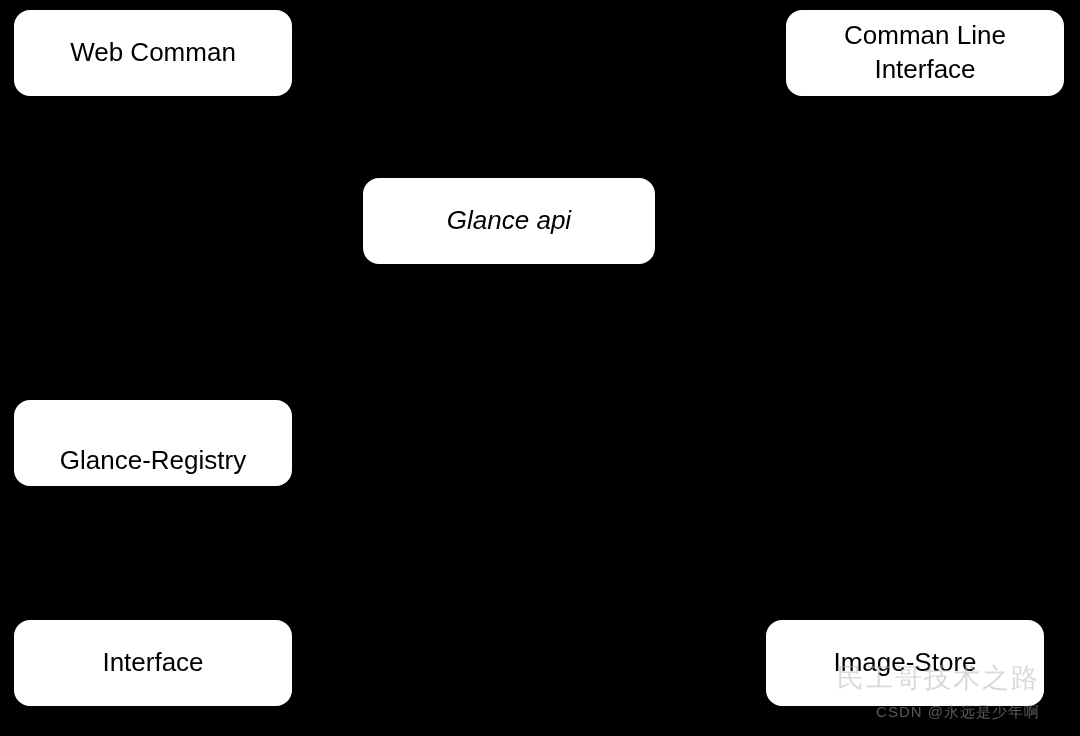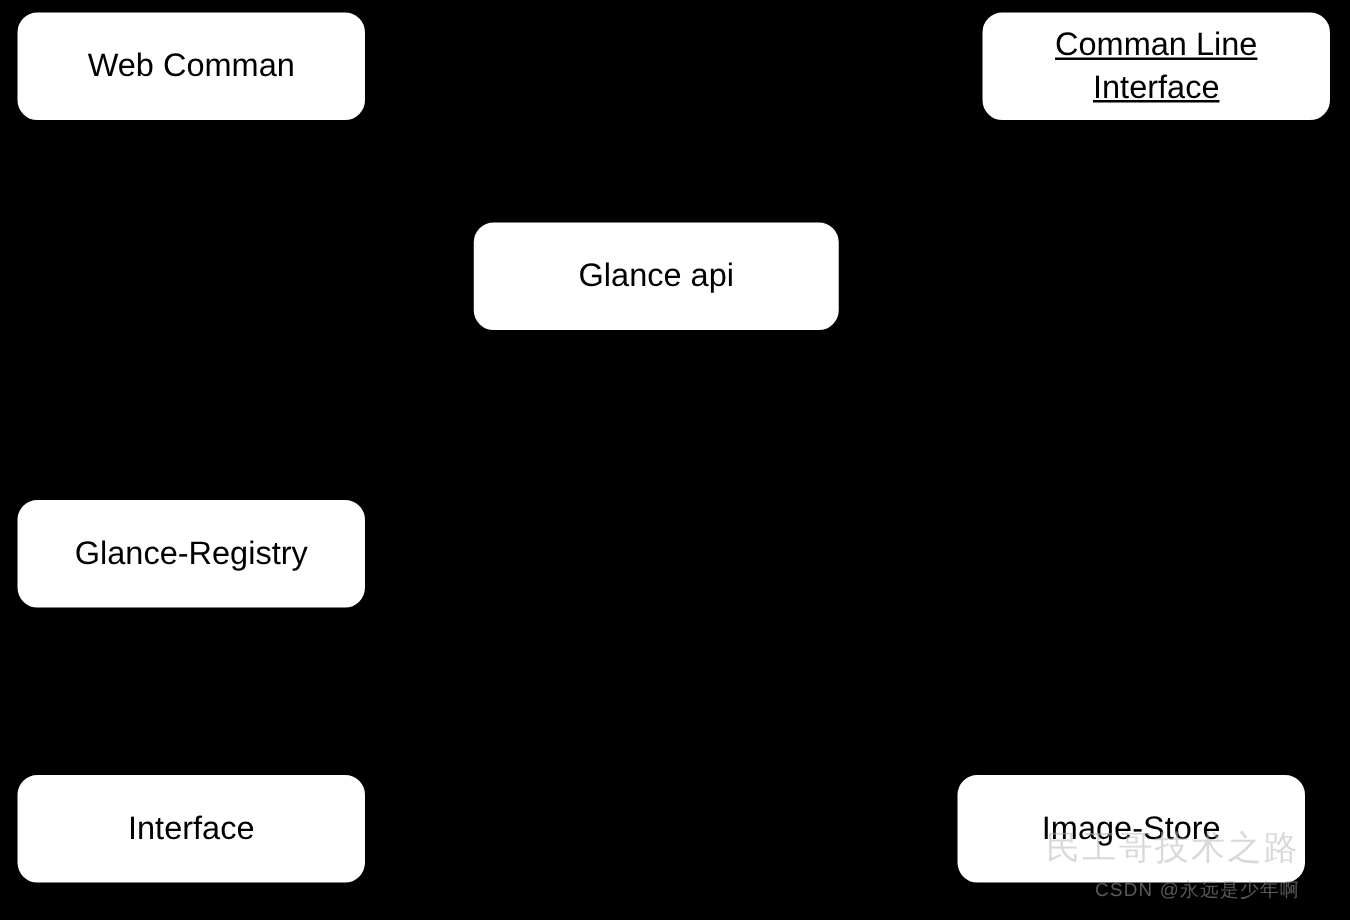--- a/index.html
+++ b/index.html
@@ -37,23 +37,23 @@
     .watermark-2 {
       position: absolute;
       right: 40px;
       bottom: 14px;
       color: rgba(160,160,160,0.55);
       font-size: 15px;
       letter-spacing: 1px;
     }
     
     #n-web-portal     { left: 12px;  top: 8px;   width: 282px; height: 90px; }
-    #n-cli            { left: 784px; top: 8px;   width: 282px; height: 90px; text-decoration: underline; }
-    #n-glance-api     { left: 377px; top: 176px; width: 296px; height: 90px; }
-    #n-glance-reg     { left: 12px;  top: 398px; width: 282px; height: 90px; }
+    #n-cli            { left: 784px; top: 8px;   width: 282px; height: 90px; }
+    #n-glance-api     { left: 361px; top: 176px; width: 296px; height: 90px; font-style: italic; }
+    #n-glance-reg     { left: 12px;  top: 398px; width: 282px; height: 90px; align-items: flex-end; }
     #n-database       { left: 12px;  top: 618px; width: 282px; height: 90px; }
     #n-image-store    { left: 764px; top: 618px; width: 282px; height: 90px; }
   </style>
 </head>
 <body>
 
 <svg width="1080" height="736" style="position:absolute;left:0;top:0;">
 
   <line x1="230" y1="98" x2="440" y2="180" stroke="#000" stroke-width="2"></line>
 

